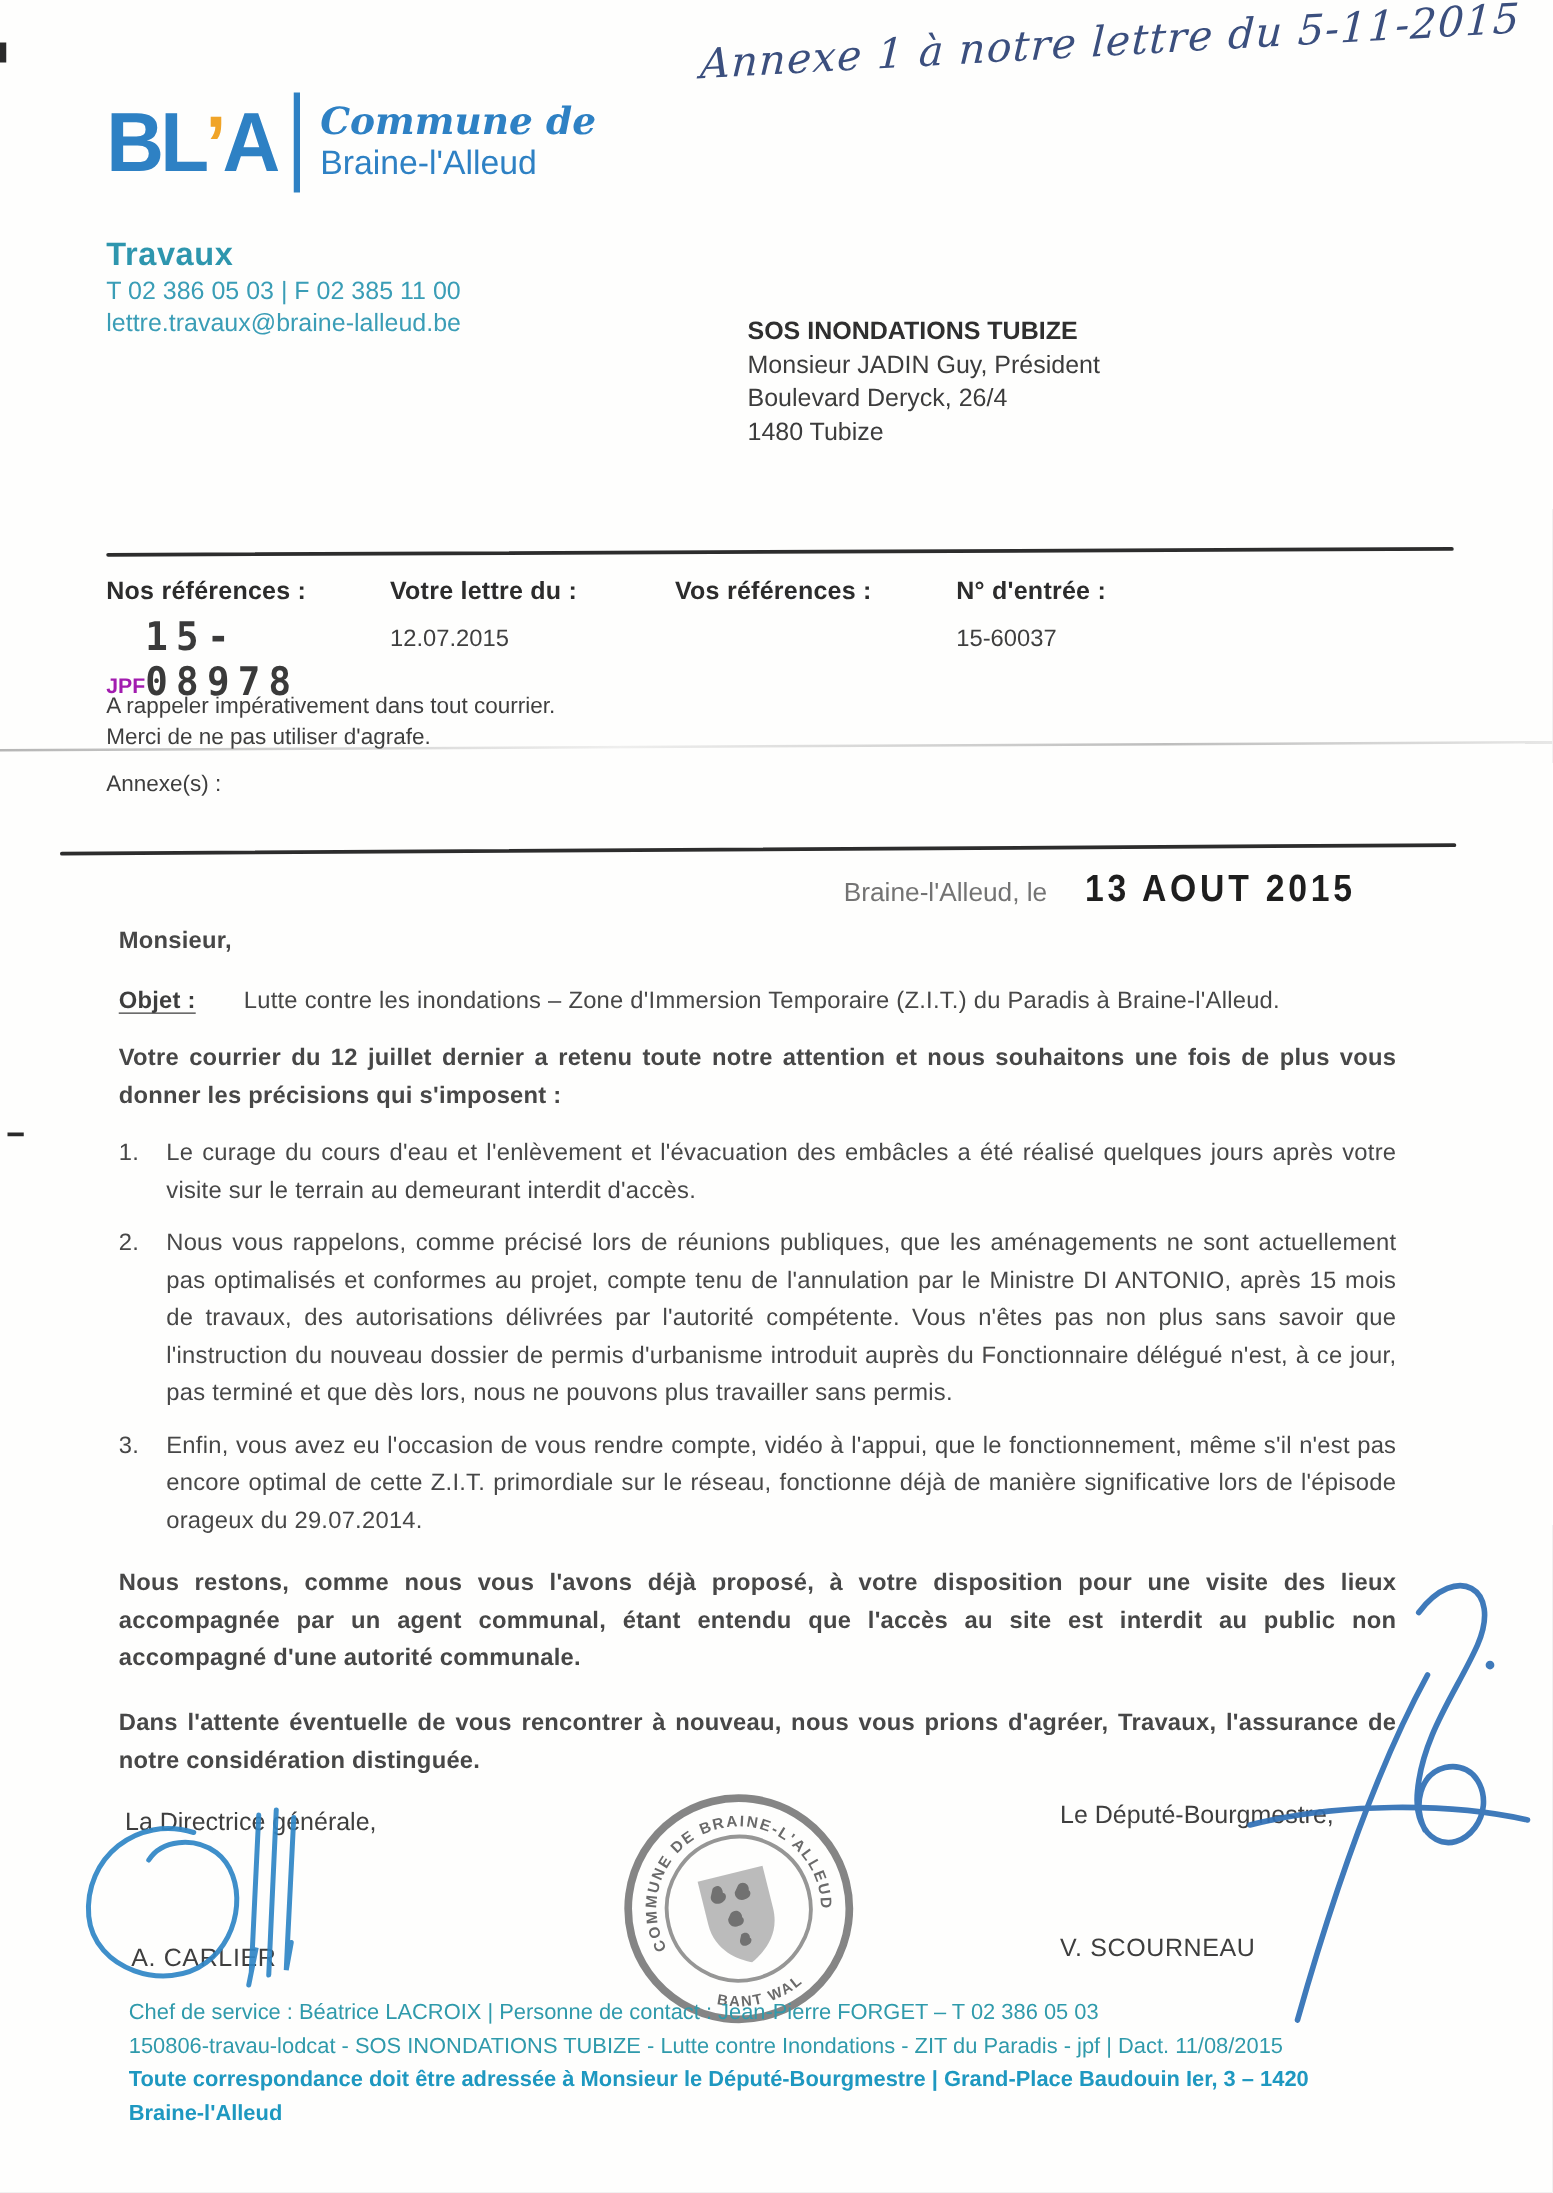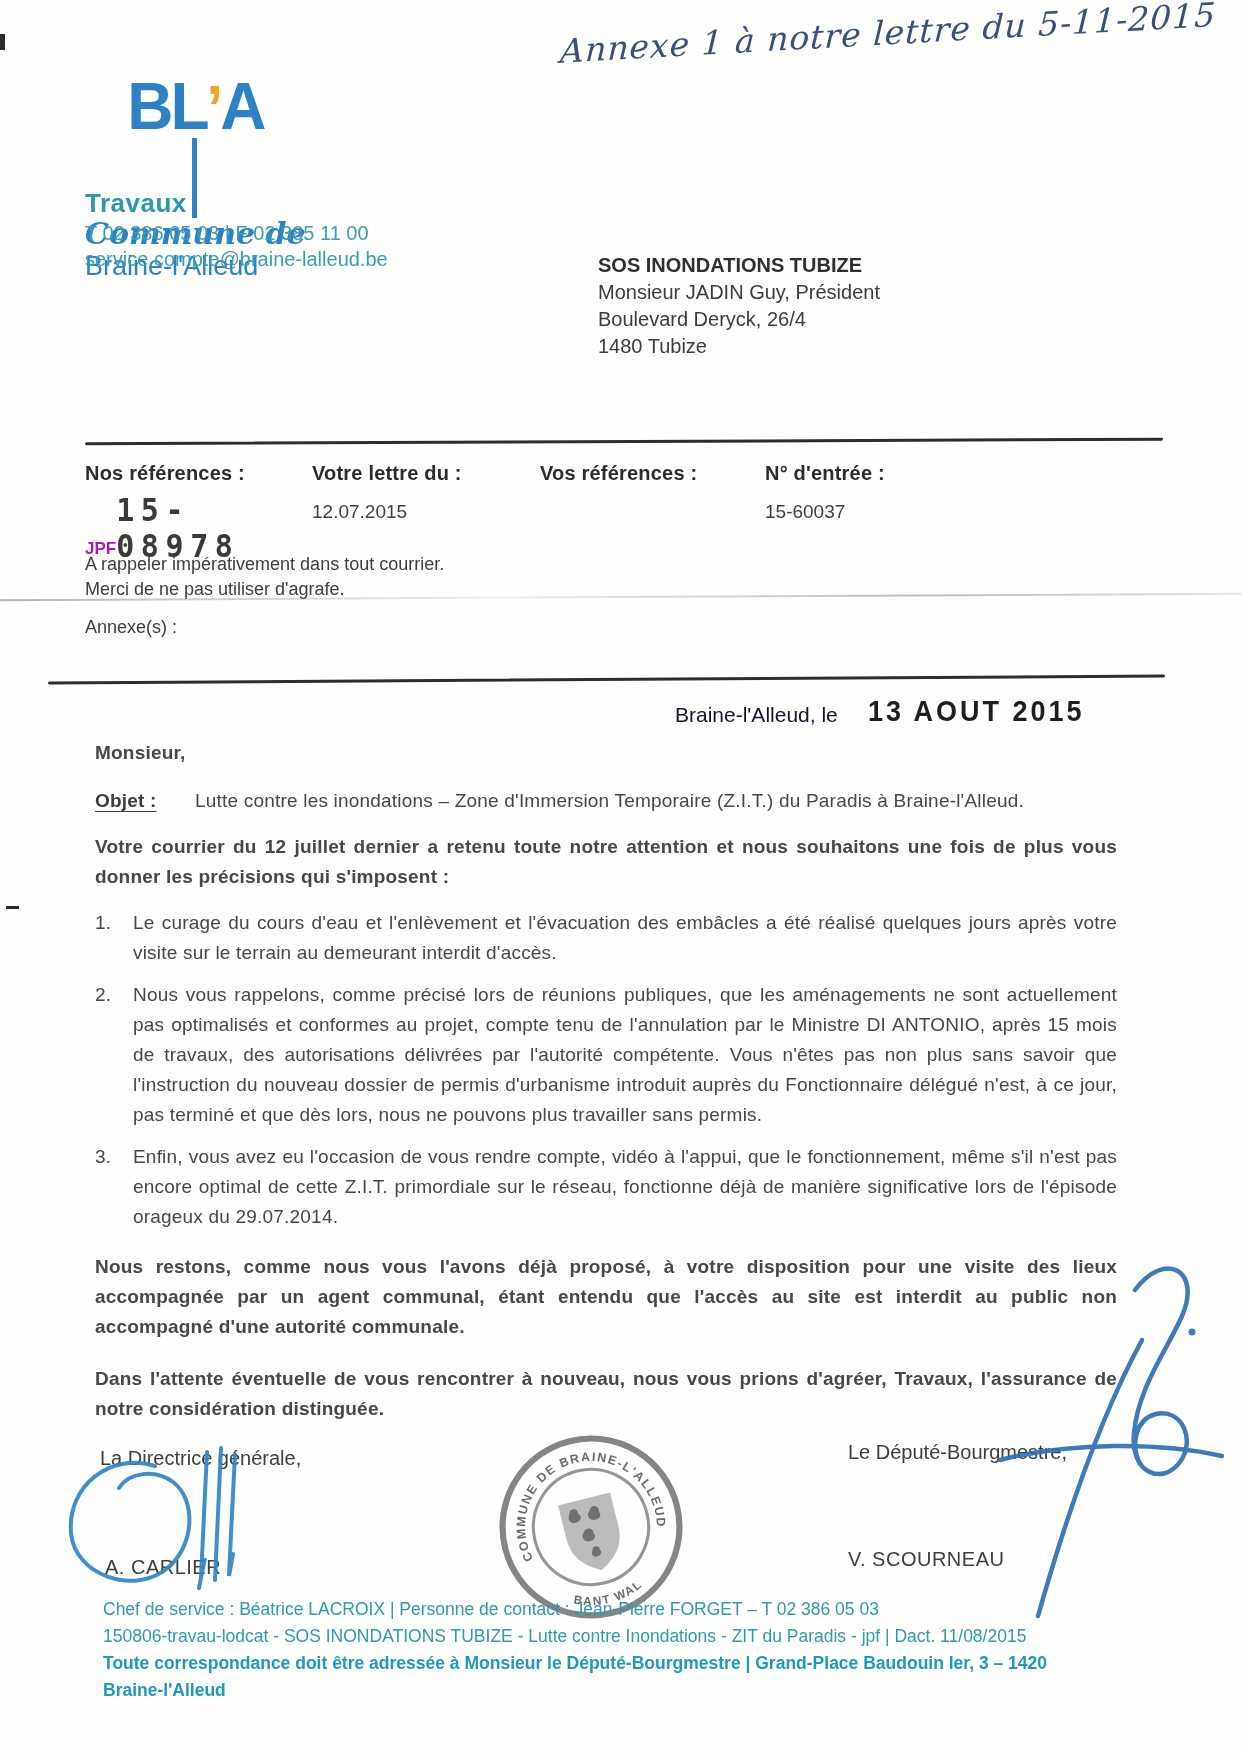--- a/index.html
+++ b/index.html
@@ -9,21 +9,21 @@
     font-family:"Liberation Sans",sans-serif;color:#454545;
   }
   
   .annotation{
     position:absolute;left:560px;top:16px;width:560px;
     font-family:"DejaVu Serif",serif;font-style:italic;
     font-size:33px;color:#3b4f7e;white-space:nowrap;
     transform:rotate(-3.2deg) skewX(-6deg);letter-spacing:1px;
   }
   
-  .logo{position:absolute;left:85px;top:74px;display:flex;align-items:center;flex-direction:column;}
+  .logo{position:absolute;left:85px;top:74px;display:flex;align-items:center;}
   .logo-acronym{
     font-size:64px;font-weight:bold;color:#2e81c4;letter-spacing:-3px;
     line-height:1;transform:scaleY(1.05);
   }
   .logo-acronym .apos{color:#f0a428;font-size:60px;}
   .logo-bar{width:5px;height:80px;background:#2e81c4;margin:0 16px 0 14px;}
   .org-script{
     font-family:"DejaVu Serif",serif;font-style:italic;font-weight:bold;
     font-size:30px;color:#2e81c4;line-height:1.05;
   }
@@ -51,21 +51,21 @@
   .ref-value{font-size:19px;color:#3f3f3f;margin-top:16px;}
   .ref-our{display:flex;align-items:flex-end;margin-top:8px;}
   .ref-prefix{font-size:17px;font-weight:bold;color:#a21caf;padding-bottom:4px;}
   .ref-stamp{
     font-family:"DejaVu Sans Mono",monospace;font-size:30px;font-weight:bold;
     color:#3a3a3a;letter-spacing:.22em;transform:scaleY(1.05);
   }
   .refs-notes{position:absolute;left:85px;top:552px;font-size:18px;color:#3e3e3e;line-height:25px;}
   .annex{position:absolute;left:85px;top:617px;font-size:18px;color:#3e3e3e;}
   
-  .dateline-place{position:absolute;left:675px;top:703px;font-size:21px;color:#0f172a;}
+  .dateline-place{position:absolute;left:675px;top:703px;font-size:21px;color:#737373;}
   .dateline-stamp{
     position:absolute;left:868px;top:696px;font-size:27px;font-weight:bold;
     color:#1e1e1e;letter-spacing:3px;transform:scaleY(1.12);
   }
   
   .letter{position:absolute;left:95px;top:738px;width:1022px;font-size:19px;line-height:30px;color:#474747;letter-spacing:.2px;}
   .letter p{margin:0 0 16px 0;text-align:justify;font-weight:bold;}
   .salutation{margin-bottom:18px !important;text-align:left !important;}
   .subject{display:flex;margin-bottom:16px;}
   .subject-label{width:90px;flex:none;font-weight:bold;text-decoration:underline;text-underline-offset:4px;color:#3d3d3d;}
@@ -100,21 +100,21 @@
     <div class="logo-bar"></div>
     <div class="logo-org">
       <div class="org-script">Commune de</div>
       <div class="org-name">Braine-l'Alleud</div>
     </div>
   </div>
 
   <div class="dept">
     <div class="dept-name">Travaux</div>
     <div class="dept-line">T  02 386 05 03  |  F 02 385 11 00</div>
-    <div class="dept-line">service.compte@braine-lalleud.be</div>
+    <div class="dept-line">lettre.travaux@braine-lalleud.be</div>
   </div>
 
   <div class="recipient">
     <div class="org">SOS INONDATIONS TUBIZE</div>
     <div>Monsieur JADIN Guy, Président</div>
     <div>Boulevard Deryck, 26/4</div>
     <div>1480 Tubize</div>
   </div>
 
   <div class="rule rule1"></div>

